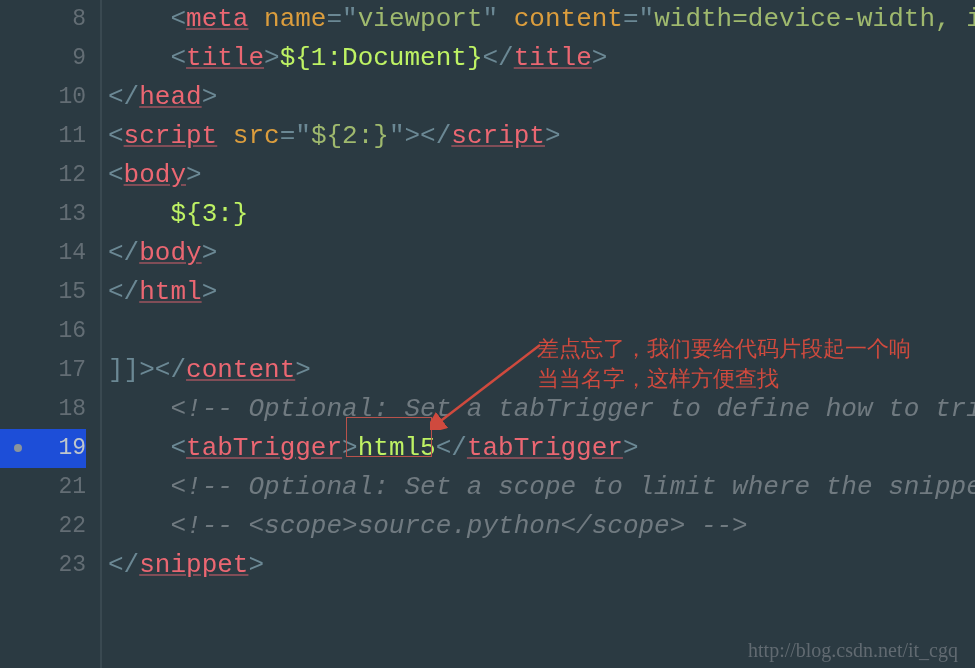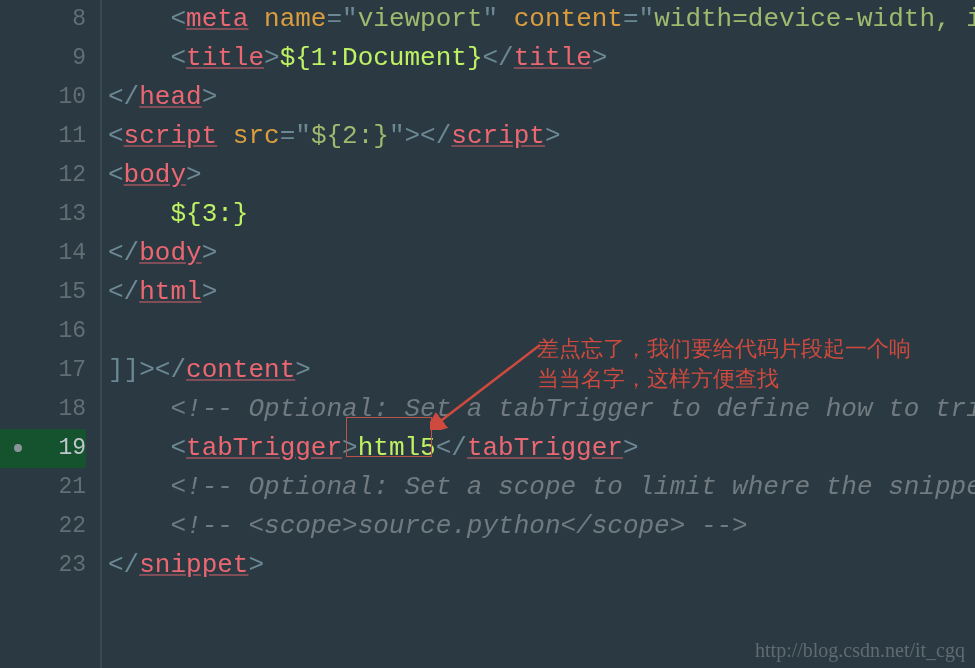--- a/index.html
+++ b/index.html
@@ -23,21 +23,21 @@
     user-select: none;
     flex-shrink: 0;
   }
   .gutter .ln {
     height: 39px;
     line-height: 39px;
     color: #636d74;
     font-size: 23px;
   }
   .gutter .ln.cur {
-    background: #14532d;
+    background: #1d4ed8;
     color: #bfc7cc;
     position: relative;
   }
   .gutter .ln.cur .dot {
     position: absolute;
     left: 14px;
     top: 15px;
     width: 8px;
     height: 8px;
     background: #8b949b;
@@ -71,21 +71,21 @@
     font-size: 22px;
     color: #cf4a3e;
     line-height: 30px;
   }
   .arrow {
     position: absolute;
     pointer-events: none;
   }
   .watermark {
     position: absolute;
-    right: 10px;
+    right: 17px;
     bottom: 6px;
     font-family: "SimSun", "Songti SC", serif;
     font-size: 20px;
     color: #616a71;
   }
 </style>
 </head>
 <body>
 
 <div class="editor">

